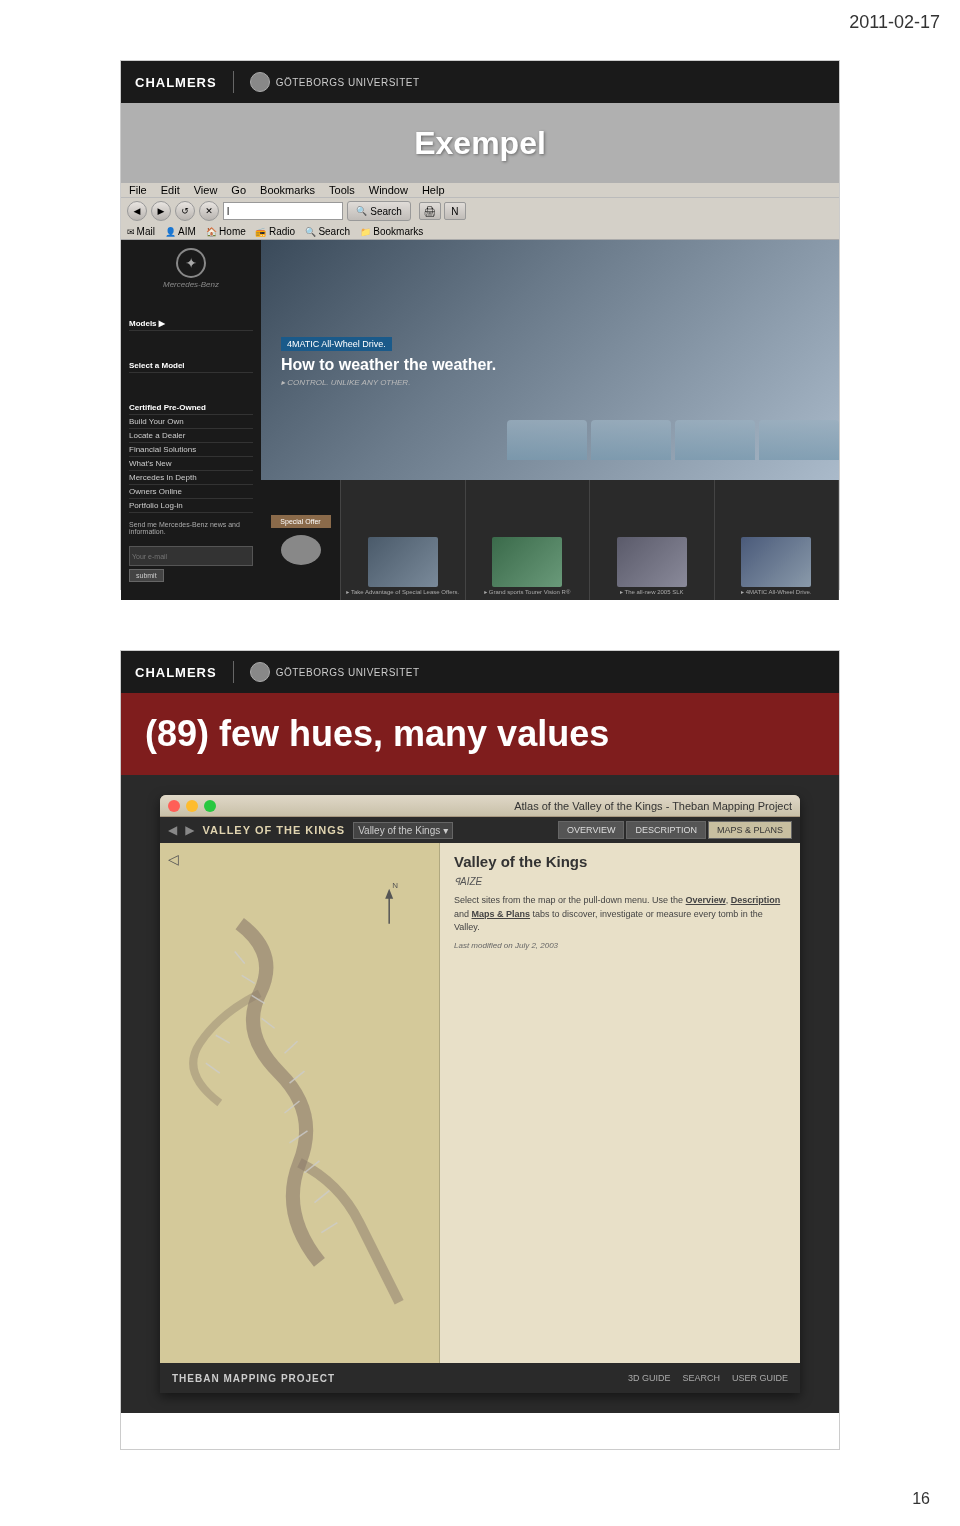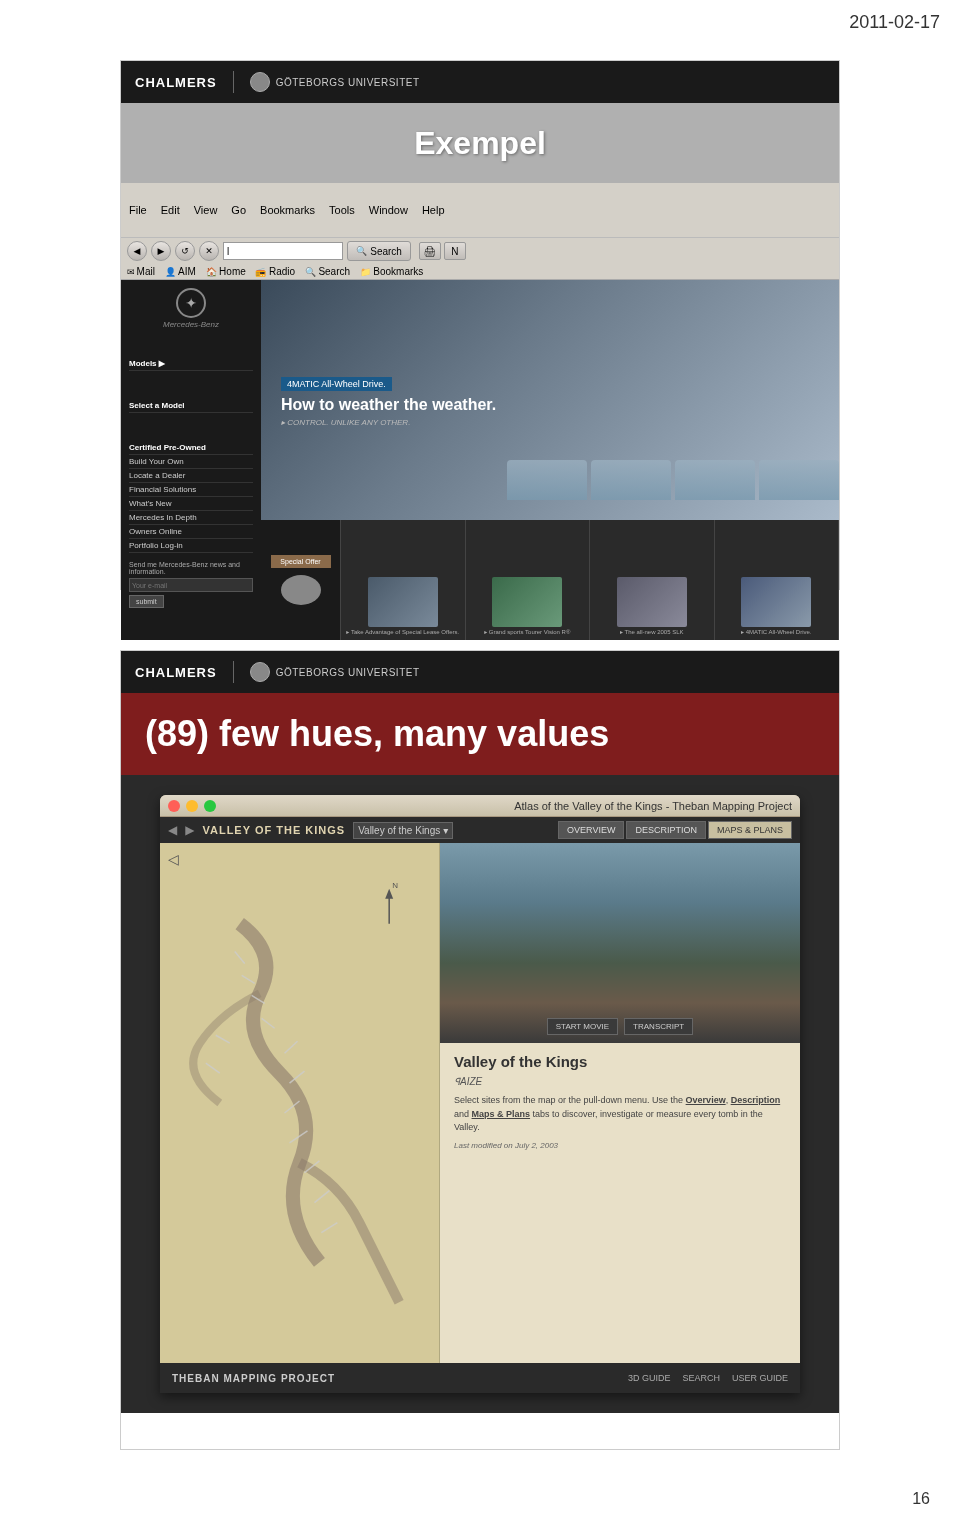--- a/index.html
+++ b/index.html
@@ -105,21 +105,21 @@
 
     
     .browser-chrome {
       background: #d4d0c8;
       border-bottom: 1px solid #aaa;
     }
 
     .browser-menubar {
       display: flex;
       gap: 14px;
-      padding: 21px 8px;
+      padding: 1px 8px;
       font-size: 11px;
       color: #000;
       border-bottom: 1px solid #bbb;
     }
 
     .browser-menubar span {
       cursor: pointer;
     }
 
     .browser-toolbar {
@@ -262,27 +262,27 @@
     }
 
     .mb-email-area {
       margin-top: 8px;
       color: #aaa;
       font-size: 7px;
     }
 
     .mb-email-input {
       width: 100%;
-      height: 14px;
+      height: 20px;
       background: #333;
       border: 1px solid #555;
       color: #ccc;
       font-size: 7px;
       padding: 0 2px;
-      margin-top: 3px;
+      margin-top: 11px;
     }
 
     .mb-submit-btn {
       margin-top: 3px;
       background: #444;
       border: 1px solid #666;
       color: #ccc;
       font-size: 7px;
       padding: 2px 6px;
       cursor: pointer;
@@ -874,27 +874,20 @@
             <g transform="translate(230, 60)">
               <line x1="0" y1="20" x2="0" y2="-10" stroke="#555" stroke-width="1.5"></line>
               <polygon points="0,-15 -4,-5 4,-5" fill="#555"></polygon>
               <text x="3" y="-16" font-size="8" fill="#555">N</text>
             </g>
           </svg>
         </div>
 
         <div class="mac-info-area">
 
-          <div class="mac-photo">
-            <div class="mac-photo-mountain"></div>
-            <div class="mac-photo-buttons">
-              <button class="mac-photo-btn">START MOVIE</button>
-              <button class="mac-photo-btn">TRANSCRIPT</button>
-            </div>
-          </div>
 
           <div class="mac-info-text">
             <div class="info-site-name">Valley of the Kings</div>
             <div class="info-site-subtitle">ꟼAIZE</div>
             <div class="info-description">
               Select sites from the map or the pull-down menu. Use the
               <span class="highlight">Overview</span>,
               <span class="highlight">Description</span> and
               <span class="highlight">Maps &amp; Plans</span>
               tabs to discover, investigate or measure every tomb in the Valley.

